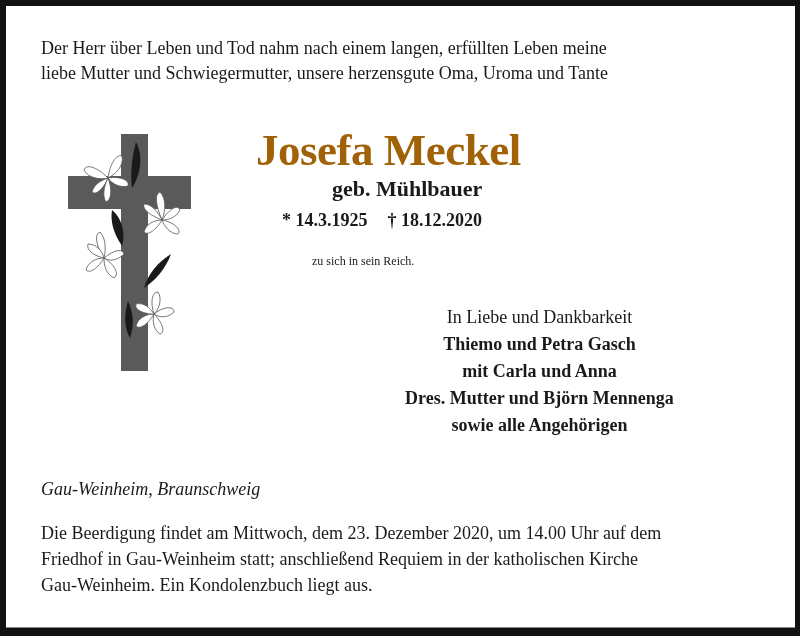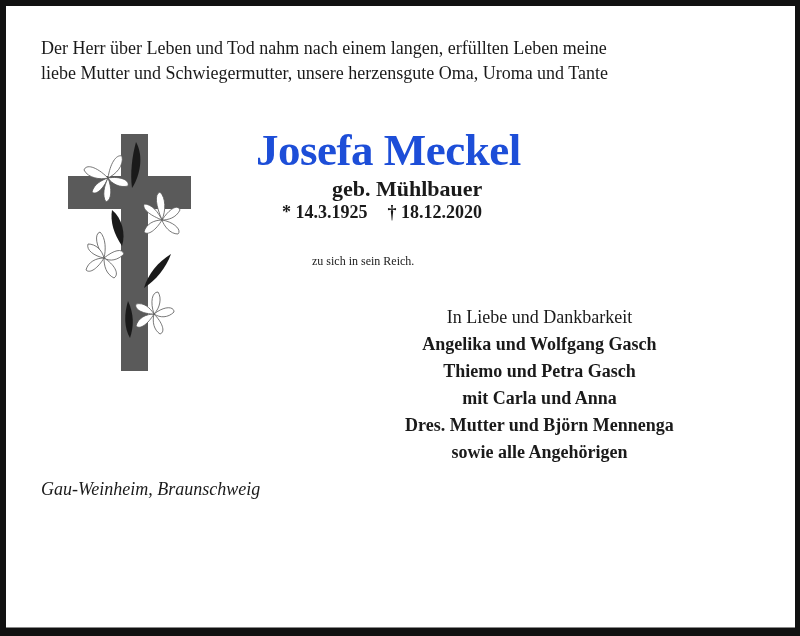--- a/index.html
+++ b/index.html
@@ -10,24 +10,24 @@
     color: #1a1a1a;
   }
   .frame {
     position: absolute; left: 6px; top: 6px; width: 789px; height: 621px;
     background: #fff; border-bottom: 1px solid #888;
   }
   .txt { position: absolute; font-size: 18px; line-height: 25px; white-space: nowrap; }
   .intro { left: 35px; top: 30px; }
   .name {
     position: absolute; left: 250px; top: 116px; font-size: 45px; font-weight: bold;
-    letter-spacing: -0.5px; line-height: 56px; white-space: nowrap; color: #1d4ed8;
+    letter-spacing: -0.5px; line-height: 56px; white-space: nowrap; color: #a16207;
   }
   .born { position: absolute; left: 326px; top: 170px; font-size: 22px; font-weight: bold; white-space: nowrap; }
-  .dates { position: absolute; left: 276px; top: 196px; font-size: 18px; font-weight: bold; white-space: nowrap; }
+  .dates { position: absolute; left: 276px; top: 204px; font-size: 18px; font-weight: bold; white-space: nowrap; }
   .dates .sep { display: inline-block; width: 20px; }
   .reich { position: absolute; left: 306px; top: 248px; font-size: 12px; white-space: nowrap; }
   .mourners { position: absolute; left: 399px; top: 298px; font-size: 18px; line-height: 27px; white-space: nowrap; text-align: center; }
   .mourners .b { font-weight: bold; }
   .place { position: absolute; left: 35px; top: 473px; font-size: 18px; white-space: nowrap; font-style: italic; }
   .funeral { position: absolute; left: 35px; top: 514px; font-size: 18px; line-height: 26px; white-space: nowrap; }
   .cross { position: absolute; left: 50px; top: 120px; width: 150px; height: 252px; }
 </style>
 </head>
 <body>
@@ -84,22 +84,26 @@
   <div class="name">Josefa Meckel</div>
   <div class="born">geb. Mühlbauer</div>
   <div class="dates">
     <span>* 14.3.1925</span><span class="sep"></span><span>† 18.12.2020</span>
   </div>
 
   <div class="reich">zu sich in sein Reich.</div>
 
   <div class="mourners">
     <div>In Liebe und Dankbarkeit</div>
-    <div class="b">Angelika und Wolfgang Gasch</div>
     <div class="b">Thiemo und Petra Gasch</div>
     <div class="b">mit Carla und Anna</div>
     <div class="b">Dres. Mutter und Björn Mennenga</div>
     <div class="b">sowie alle Angehörigen</div>
   </div>
 
   <div class="place">Gau-Weinheim, Braunschweig</div>
 
+  <div class="funeral">
+    <div>Die Beerdigung findet am Mittwoch, dem 23. Dezember 2020, um 14.00 Uhr auf dem</div>
+    <div>Friedhof in Gau-Weinheim statt; anschließend Requiem in der katholischen Kirche</div>
+    <div>Gau-Weinheim. Ein Kondolenzbuch liegt aus.</div>
+  </div>
 </div>
 
 </body></html>

